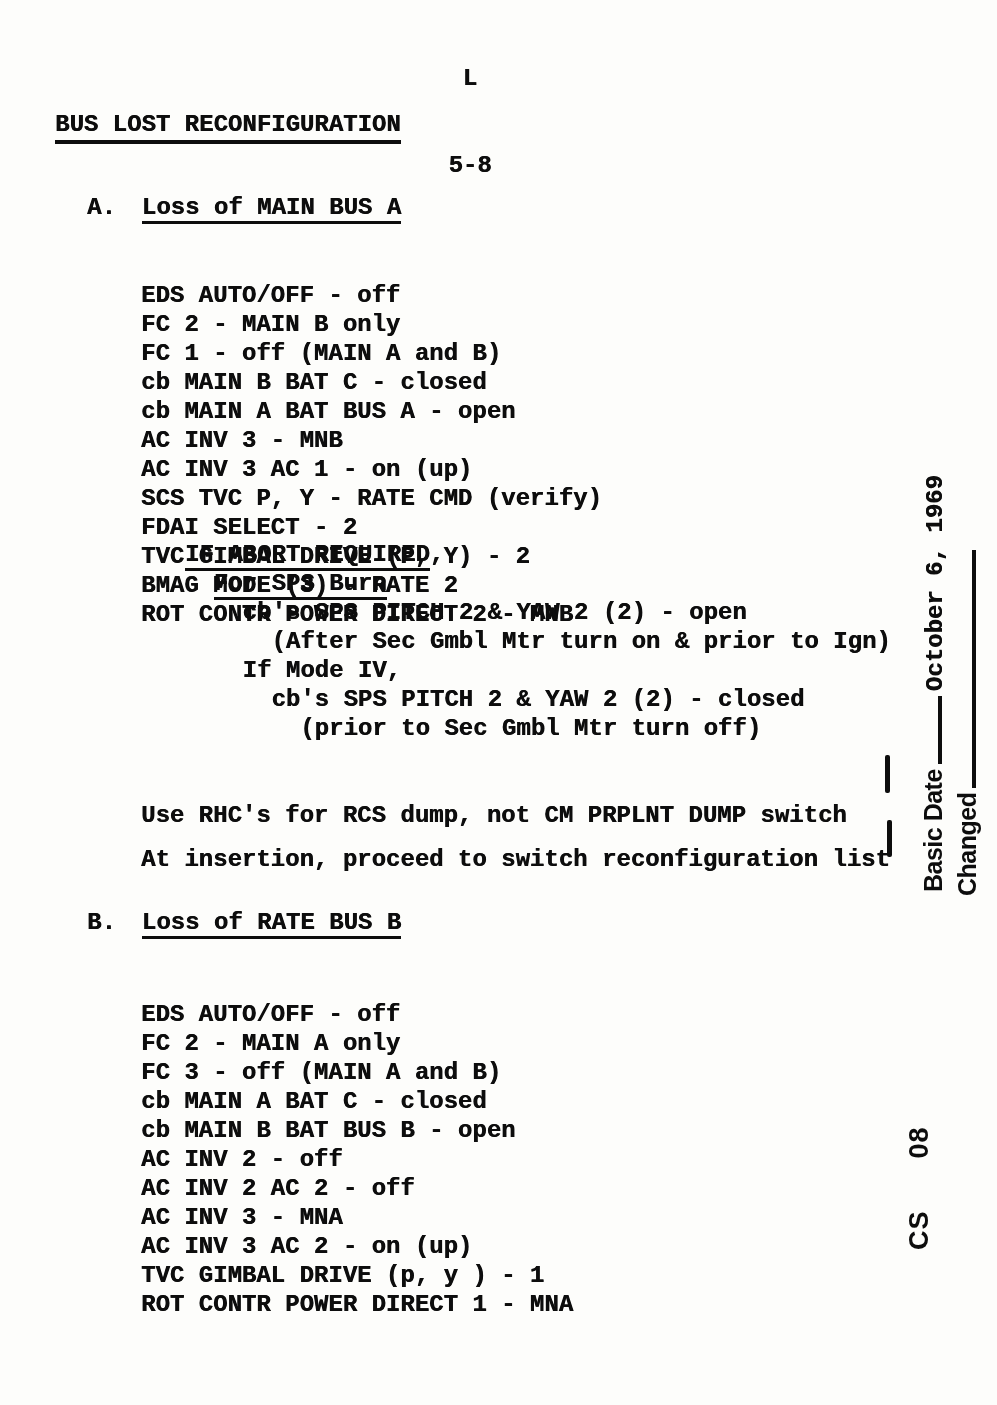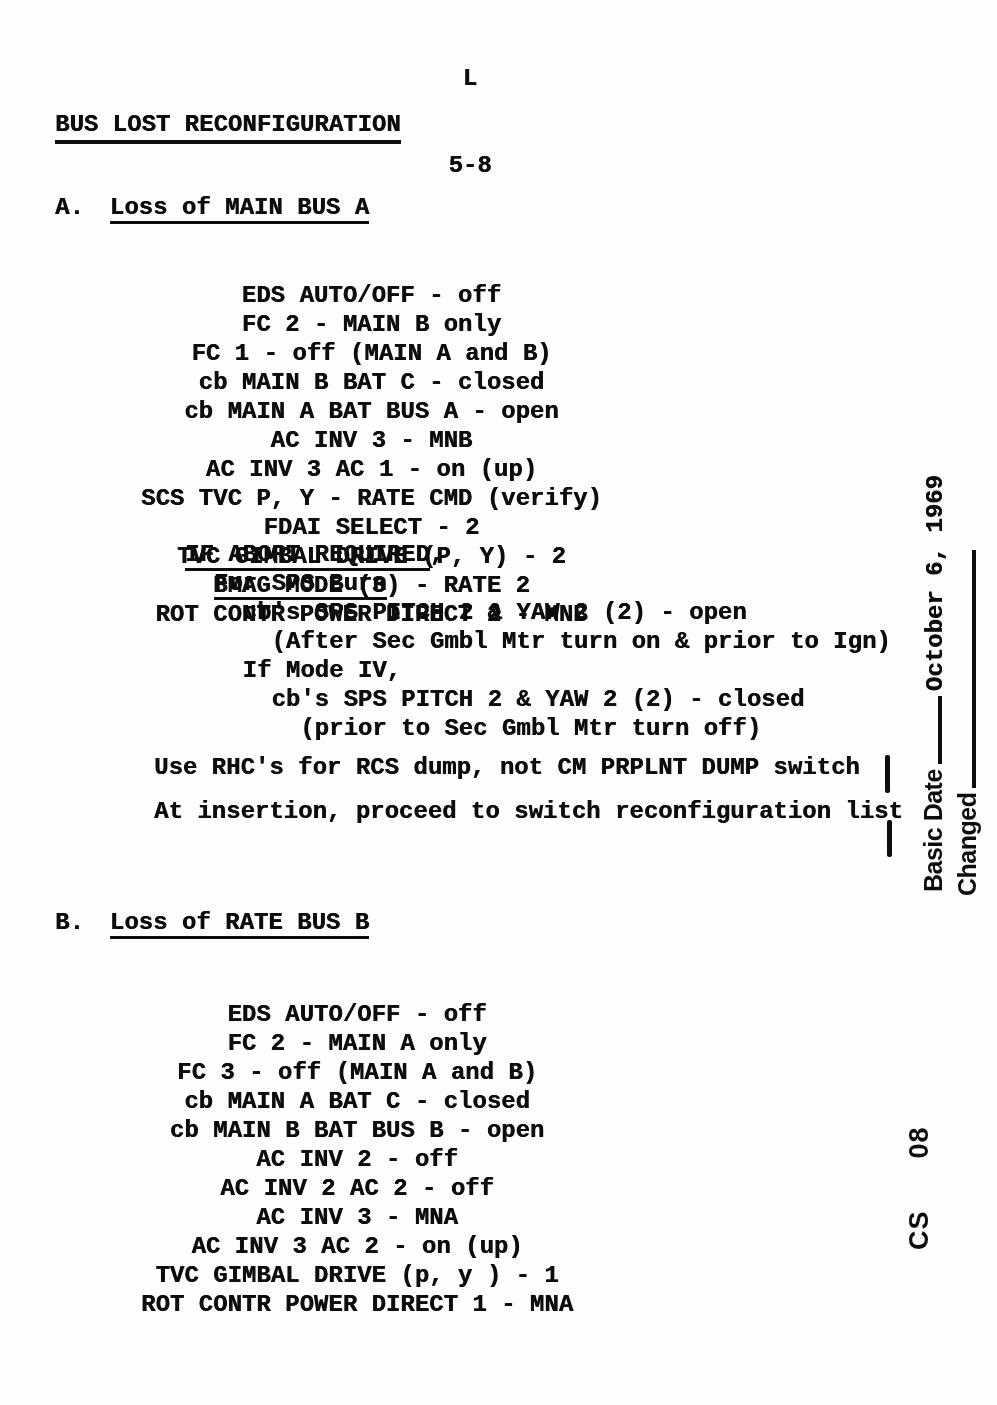--- a/index.html
+++ b/index.html
@@ -10,29 +10,29 @@
     font-weight:700; font-size:24px; line-height:29px;
   }
   .typed { text-shadow:0.5px 0 0 currentColor; white-space:pre; }
   .corner { position:absolute; left:420px; top:6px; width:100px; text-align:center; }
   .corner div { height:29px; }
   .title {
     position:absolute; left:55px; top:73px;
     border-bottom:4px solid #0d0d0d; padding-bottom:1px;margin-top:37px;
   }
   .sec { position:absolute; left:55px; }
-  .sec-head { white-space:pre; margin-bottom:1px; }
+  .sec-head { white-space:pre; margin-bottom:1px;margin-left:32px; }
   .sec-head .marker { display:inline-block; }
   .sec-head .head-u { margin-left:26px; }
   .u2 { border-bottom:3px solid #0d0d0d; padding-bottom:0px; }
-  .items { margin-left:86px;text-align:center; }
+  .items { margin-left:86px; }
   .items .line { height:29px; white-space:pre; }
   .ablock { position:absolute; left:155px;margin-left:30px; }
   .ablock .line { height:29px; white-space:pre; }
-  .note { position:absolute; left:154px; white-space:pre; }
+  .note { position:absolute; left:141px; white-space:pre;margin-top:48px; }
   .changebar { position:absolute; width:5px; background:#0d0d0d; border-radius:2px; }
   .bar1 { left:885px; top:755px; height:38px; }
   .bar2 { left:887px; top:820px; height:37px; }
   .rot {
     position:absolute; transform:rotate(-90deg); transform-origin:0 0;
     white-space:nowrap;
     font-family:"Liberation Sans","DejaVu Sans",sans-serif;
     font-weight:700; letter-spacing:-0.5px;
   }
   .strip-date { left:912px; top:892px; font-size:25px; }

